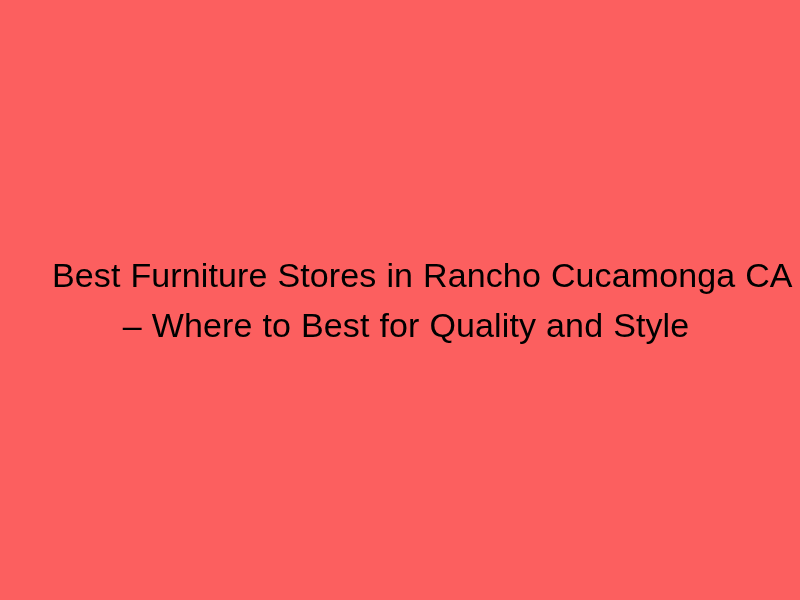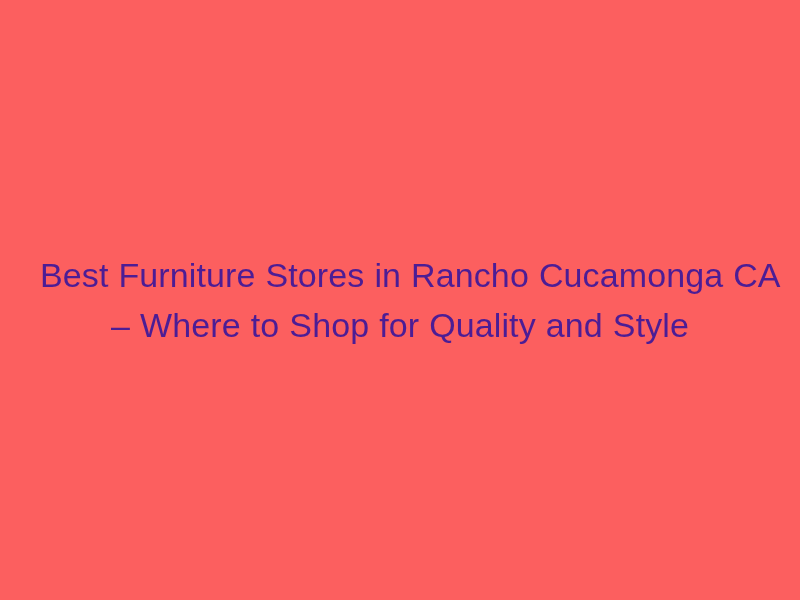--- a/index.html
+++ b/index.html
@@ -52,19 +52,19 @@
     display: block;
     white-space: nowrap;
   }
 </style>
 </head>
 <body style="background-color: rgb(252, 95, 95);">
 
 <div id="title-card" style="background-color: rgb(252, 95, 95);">
 
   <div id="headline-block">
-    <h1 class="headline" style="color: #4c1d95;">
+    <h1 class="headline" style="color: #000000; margin-left: 12px;">
       <span class="headline-line">Best Furniture Stores in Rancho Cucamonga CA</span>
-      <span class="headline-line">– Where to Shop for Quality and Style</span>
+      <span class="headline-line">– Where to Best for Quality and Style</span>
     </h1>
   </div>
 
 </div>
 
 </body></html>

